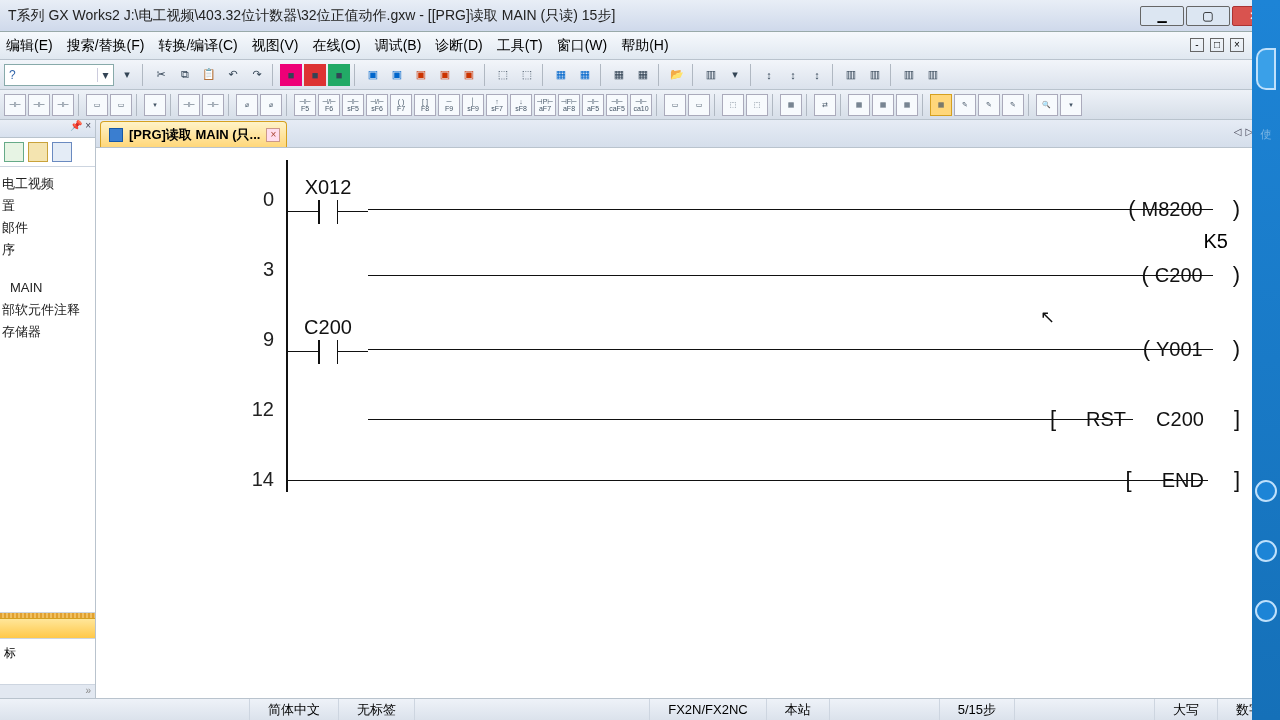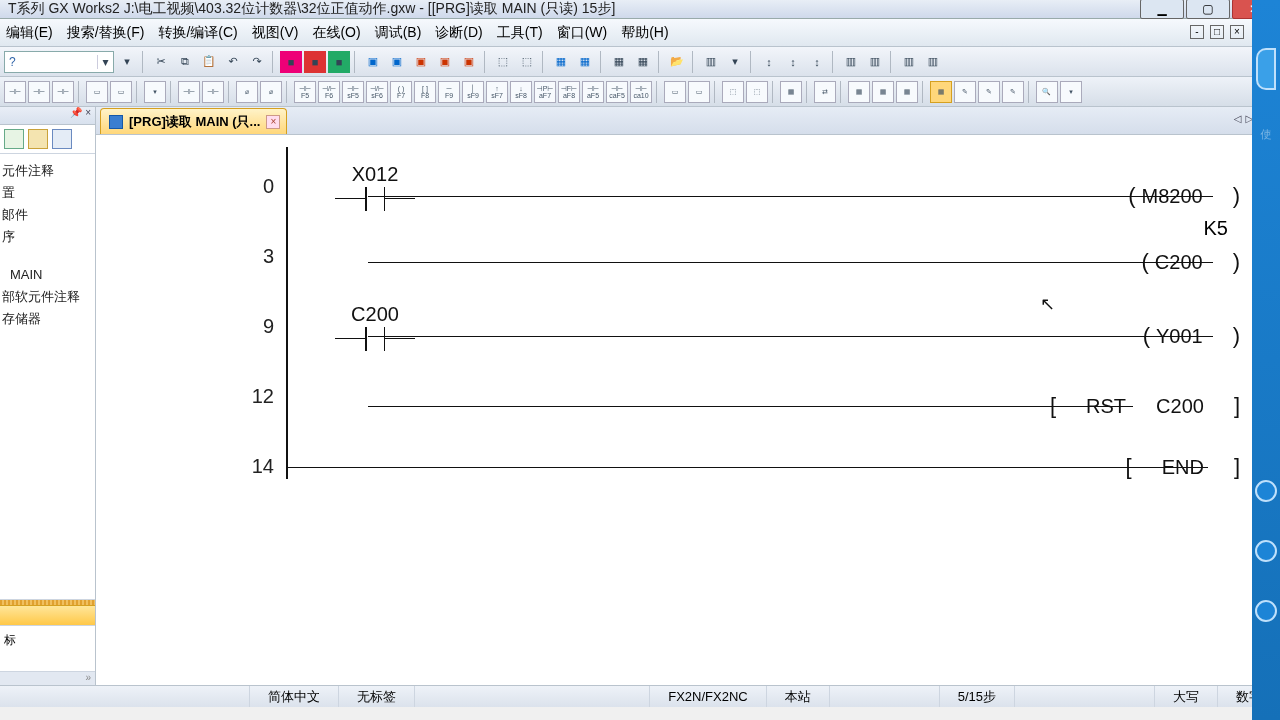--- a/index.html
+++ b/index.html
@@ -1,19 +1,19 @@
 <!DOCTYPE html>
 <html><head>
 <meta charset="utf-8">
 <style>
   * { box-sizing: border-box; margin: 0; padding: 0; }
   body { font-family: "Microsoft YaHei", "SimSun", Tahoma, Arial, sans-serif; font-size: 12px; background: #f0f0f0; width: 1280px; height: 720px; overflow: hidden; position: relative; }
 
   
-  .titlebar { height: 19px; background: linear-gradient(#e8eef6,#cfd9eb); display:flex; align-items:center; padding:0 4px; border-bottom:1px solid #9aa; }
+  .titlebar { height: 32px; background: linear-gradient(#e8eef6,#cfd9eb); display:flex; align-items:center; padding:0 4px; border-bottom:1px solid #9aa; }
   .titlebar .title { flex:1; font-size:14px; color:#222; padding-left:4px; }
   .winbtns { display:flex; gap:2px; }
   .winbtn { width:44px; height:20px; display:flex; align-items:center; justify-content:center; border:1px solid #666; border-radius:2px; font-size:12px; }
   .winbtn.min { background:#dce6f2; }
   .winbtn.max { background:#dce6f2; }
   .winbtn.close { background:#d9534f; color:#fff; border-color:#a33; }
 
   
   .right-strip { position:absolute; right:0; top:0; width:28px; height:100%; background:linear-gradient(#1d84d6,#1570b8); z-index:1000; }
   .right-strip .knob { position:absolute; top:48px; right:4px; width:20px; height:42px; border-radius:10px 0 0 10px; background:#3aa0e8; border:2px solid #bfe0fb; }
@@ -62,21 +62,21 @@
   .ladder { position:absolute; left:0; top:0; right:18px; bottom:0; padding:10px 12px 10px 0; }
   .vscroll { position:absolute; right:0; top:0; width:18px; height:100%; background:#eef1f6; border-left:1px solid #cdd5e0; }
   .vscroll .up,.vscroll .dn { height:18px; background:#dde4ee; border:1px solid #b9c3cd; text-align:center; font-size:10px; line-height:16px; }
   .vscroll .dn { position:absolute; bottom:0; width:100%; }
   .vscroll .thumb { position:absolute; top:18px; left:2px; width:13px; height:34px; background:#c7d2e0; border:1px solid #9cb; border-radius:2px; }
 
   
   .rung { position:relative; height:70px; }
   .stepnum { position:absolute; left:148px; top:30px; font-size:20px; color:#222; text-align:right; width:30px; }
   .hline { position:absolute; left:190px; top:42px; height:1px; background:#111; }
-  .contact { position:absolute; top:18px; width:80px; text-align:center;margin-left:47px; }
+  .contact { position:absolute; top:18px; width:80px; text-align:center; }
   .contact .lbl { font-size:20px; color:#111; height:22px; }
   .contact .sym { height:24px; position:relative; margin-top:2px; }
   .contact .sym::before,.contact .sym::after { content:""; position:absolute; top:0; bottom:0; width:1.5px; background:#111; }
   .contact .sym::before { left:30px; }
   .contact .sym::after { right:30px; }
   .contact .sym .h1 { position:absolute; left:0; width:30px; top:11px; height:1px; background:#111; }
   .contact .sym .h2 { position:absolute; right:0; width:30px; top:11px; height:1px; background:#111; }
   .contact.sel { background:#0a18d8; }
   .contact.sel .lbl { color:#fff; }
   .contact.sel .sym::before,.contact.sel .sym::after { background:#fff; }
@@ -279,21 +279,21 @@
     <div class="pinrow">
       <span>📌</span>
       <span>×</span>
     </div>
     <div class="side-icons">
       <div></div>
       <div style="background:#f4e4b0;border-color:#c9a23a"></div>
       <div style="background:#e4ecf6;border-color:#6a8ac0"></div>
     </div>
     <div class="tree">
-      <div class="item">元件注释</div>
+      <div class="item">电工视频</div>
       <div class="item">置</div>
       <div class="item">郞件</div>
       <div class="item">序</div>
       <div class="item main" style="padding-left:8px">MAIN</div>
       <div class="item">部软元件注释</div>
       <div class="item">存储器</div>
     </div>
     <div class="side-bottom">
       <div style="height:6px;background:repeating-linear-gradient(90deg,#e0a030,#e0a030 2px,#f0c060 2px,#f0c060 4px);border-top:1px solid #cdd5e0"></div>
       <div class="side-tab"></div>

